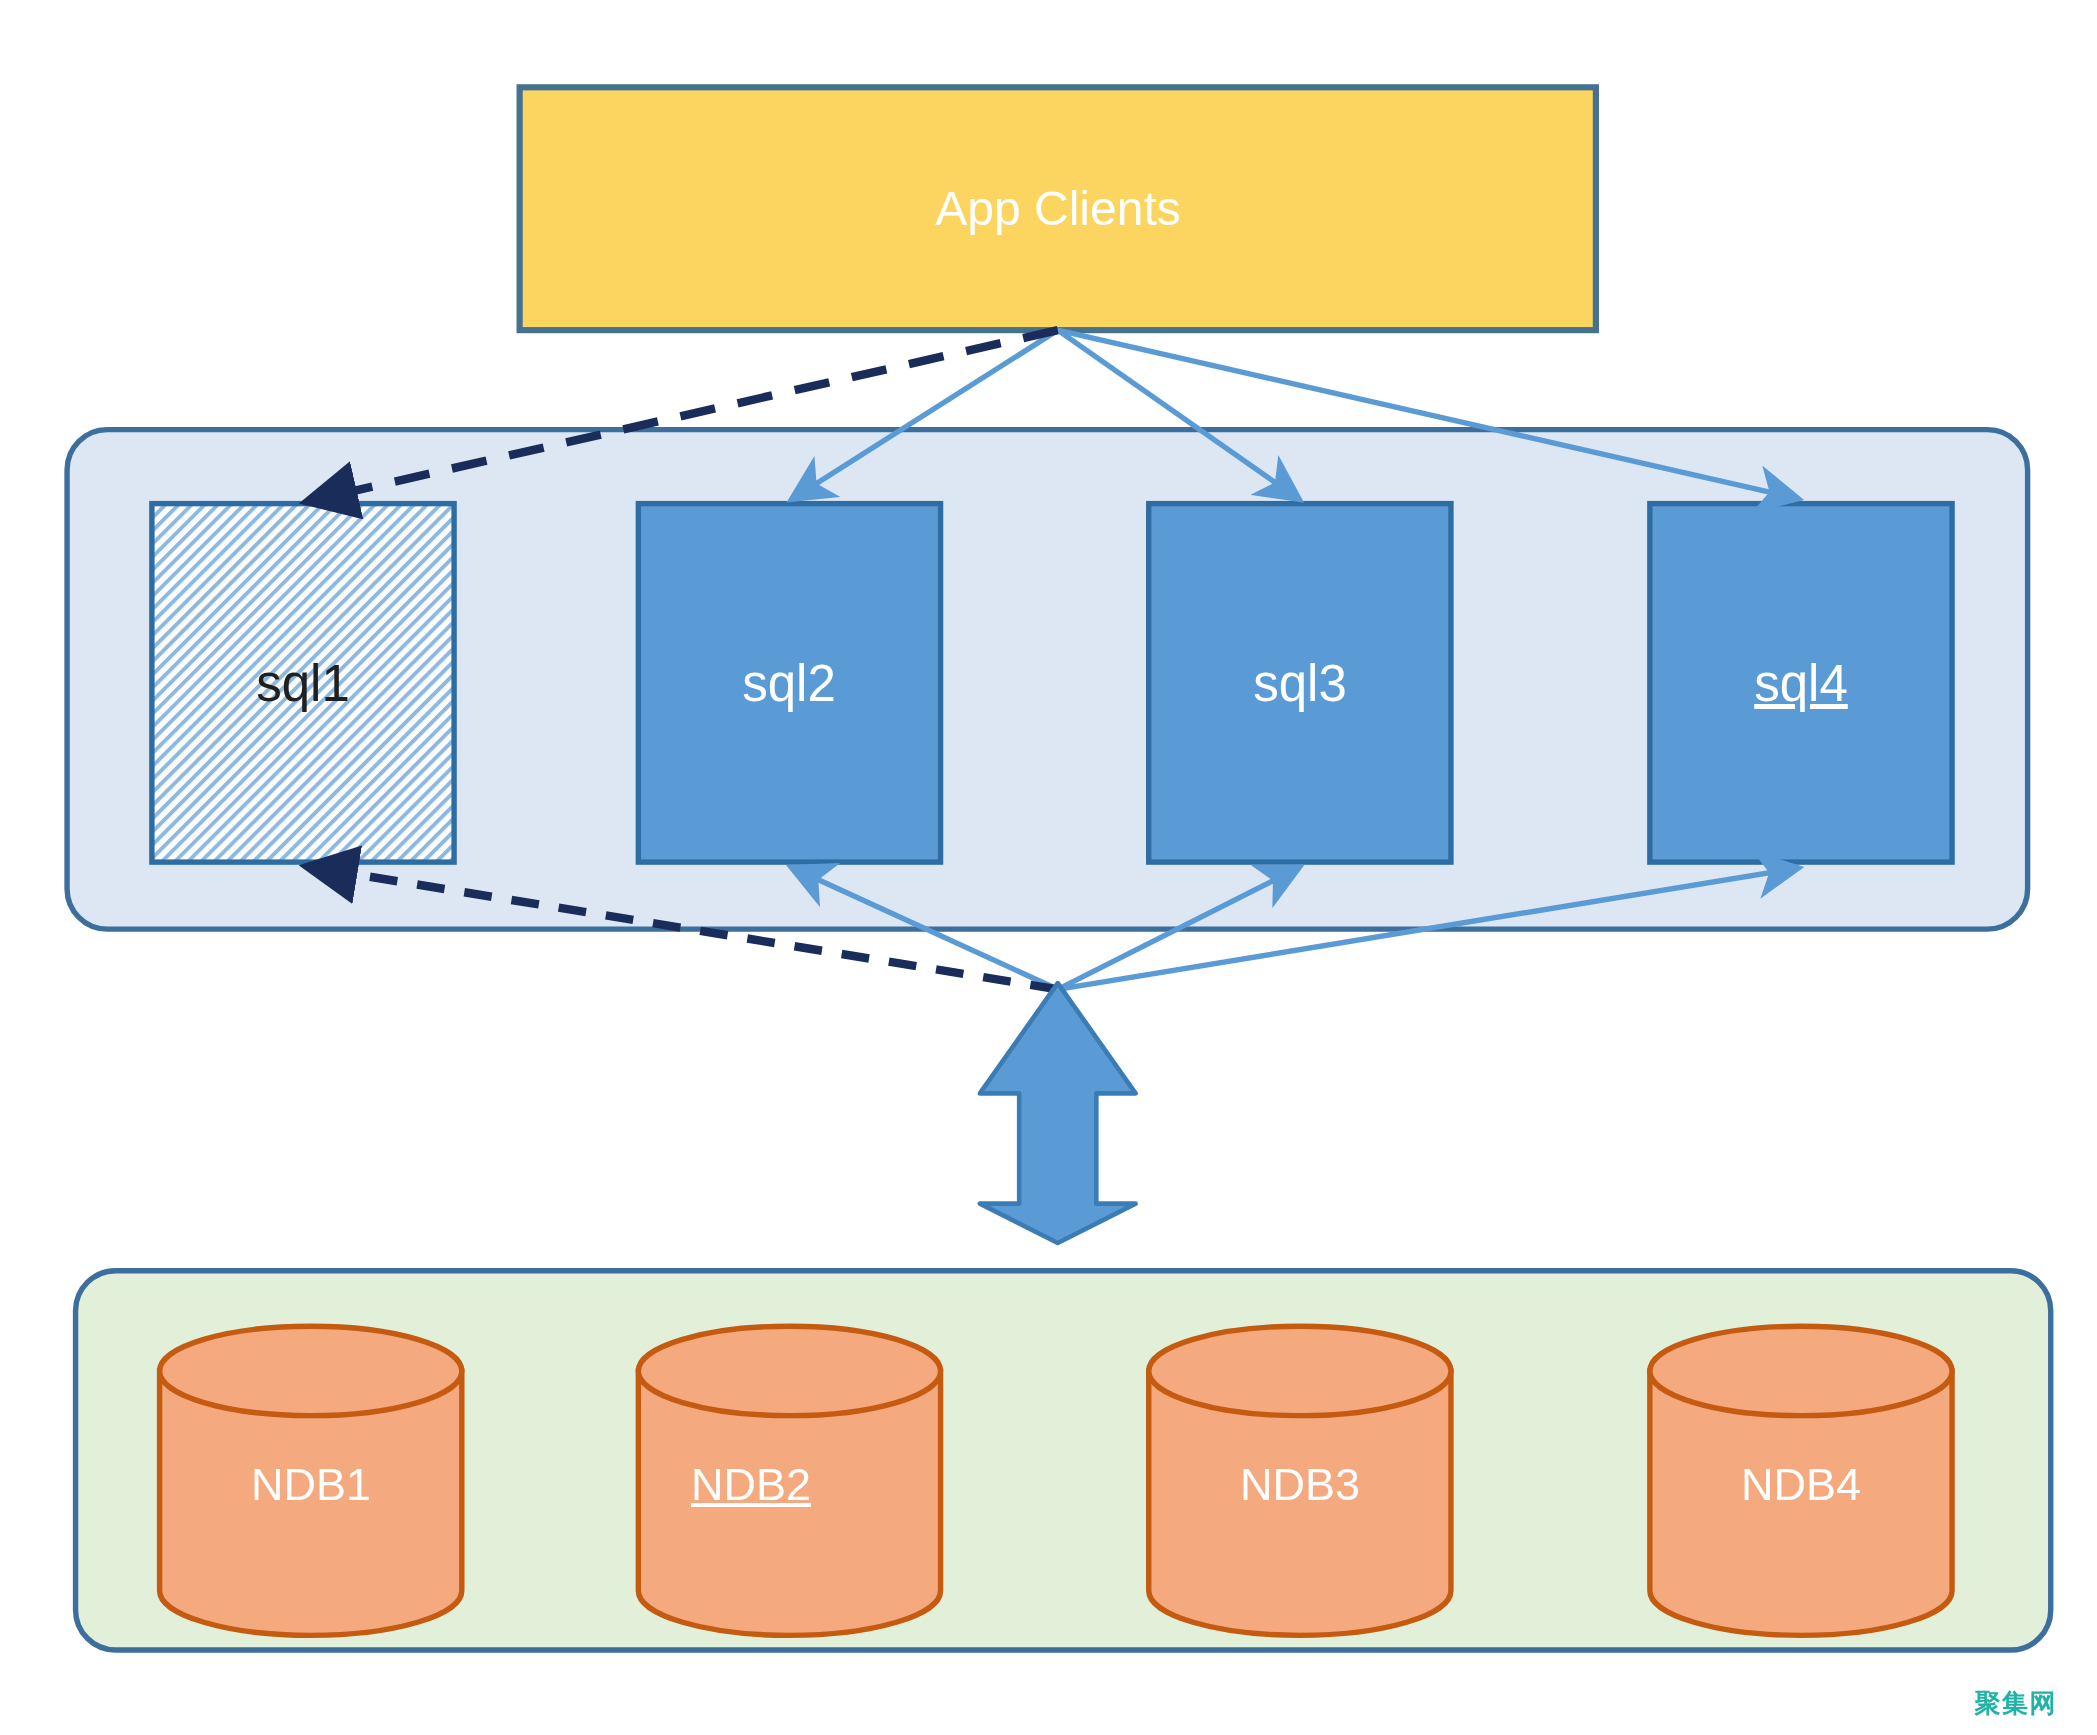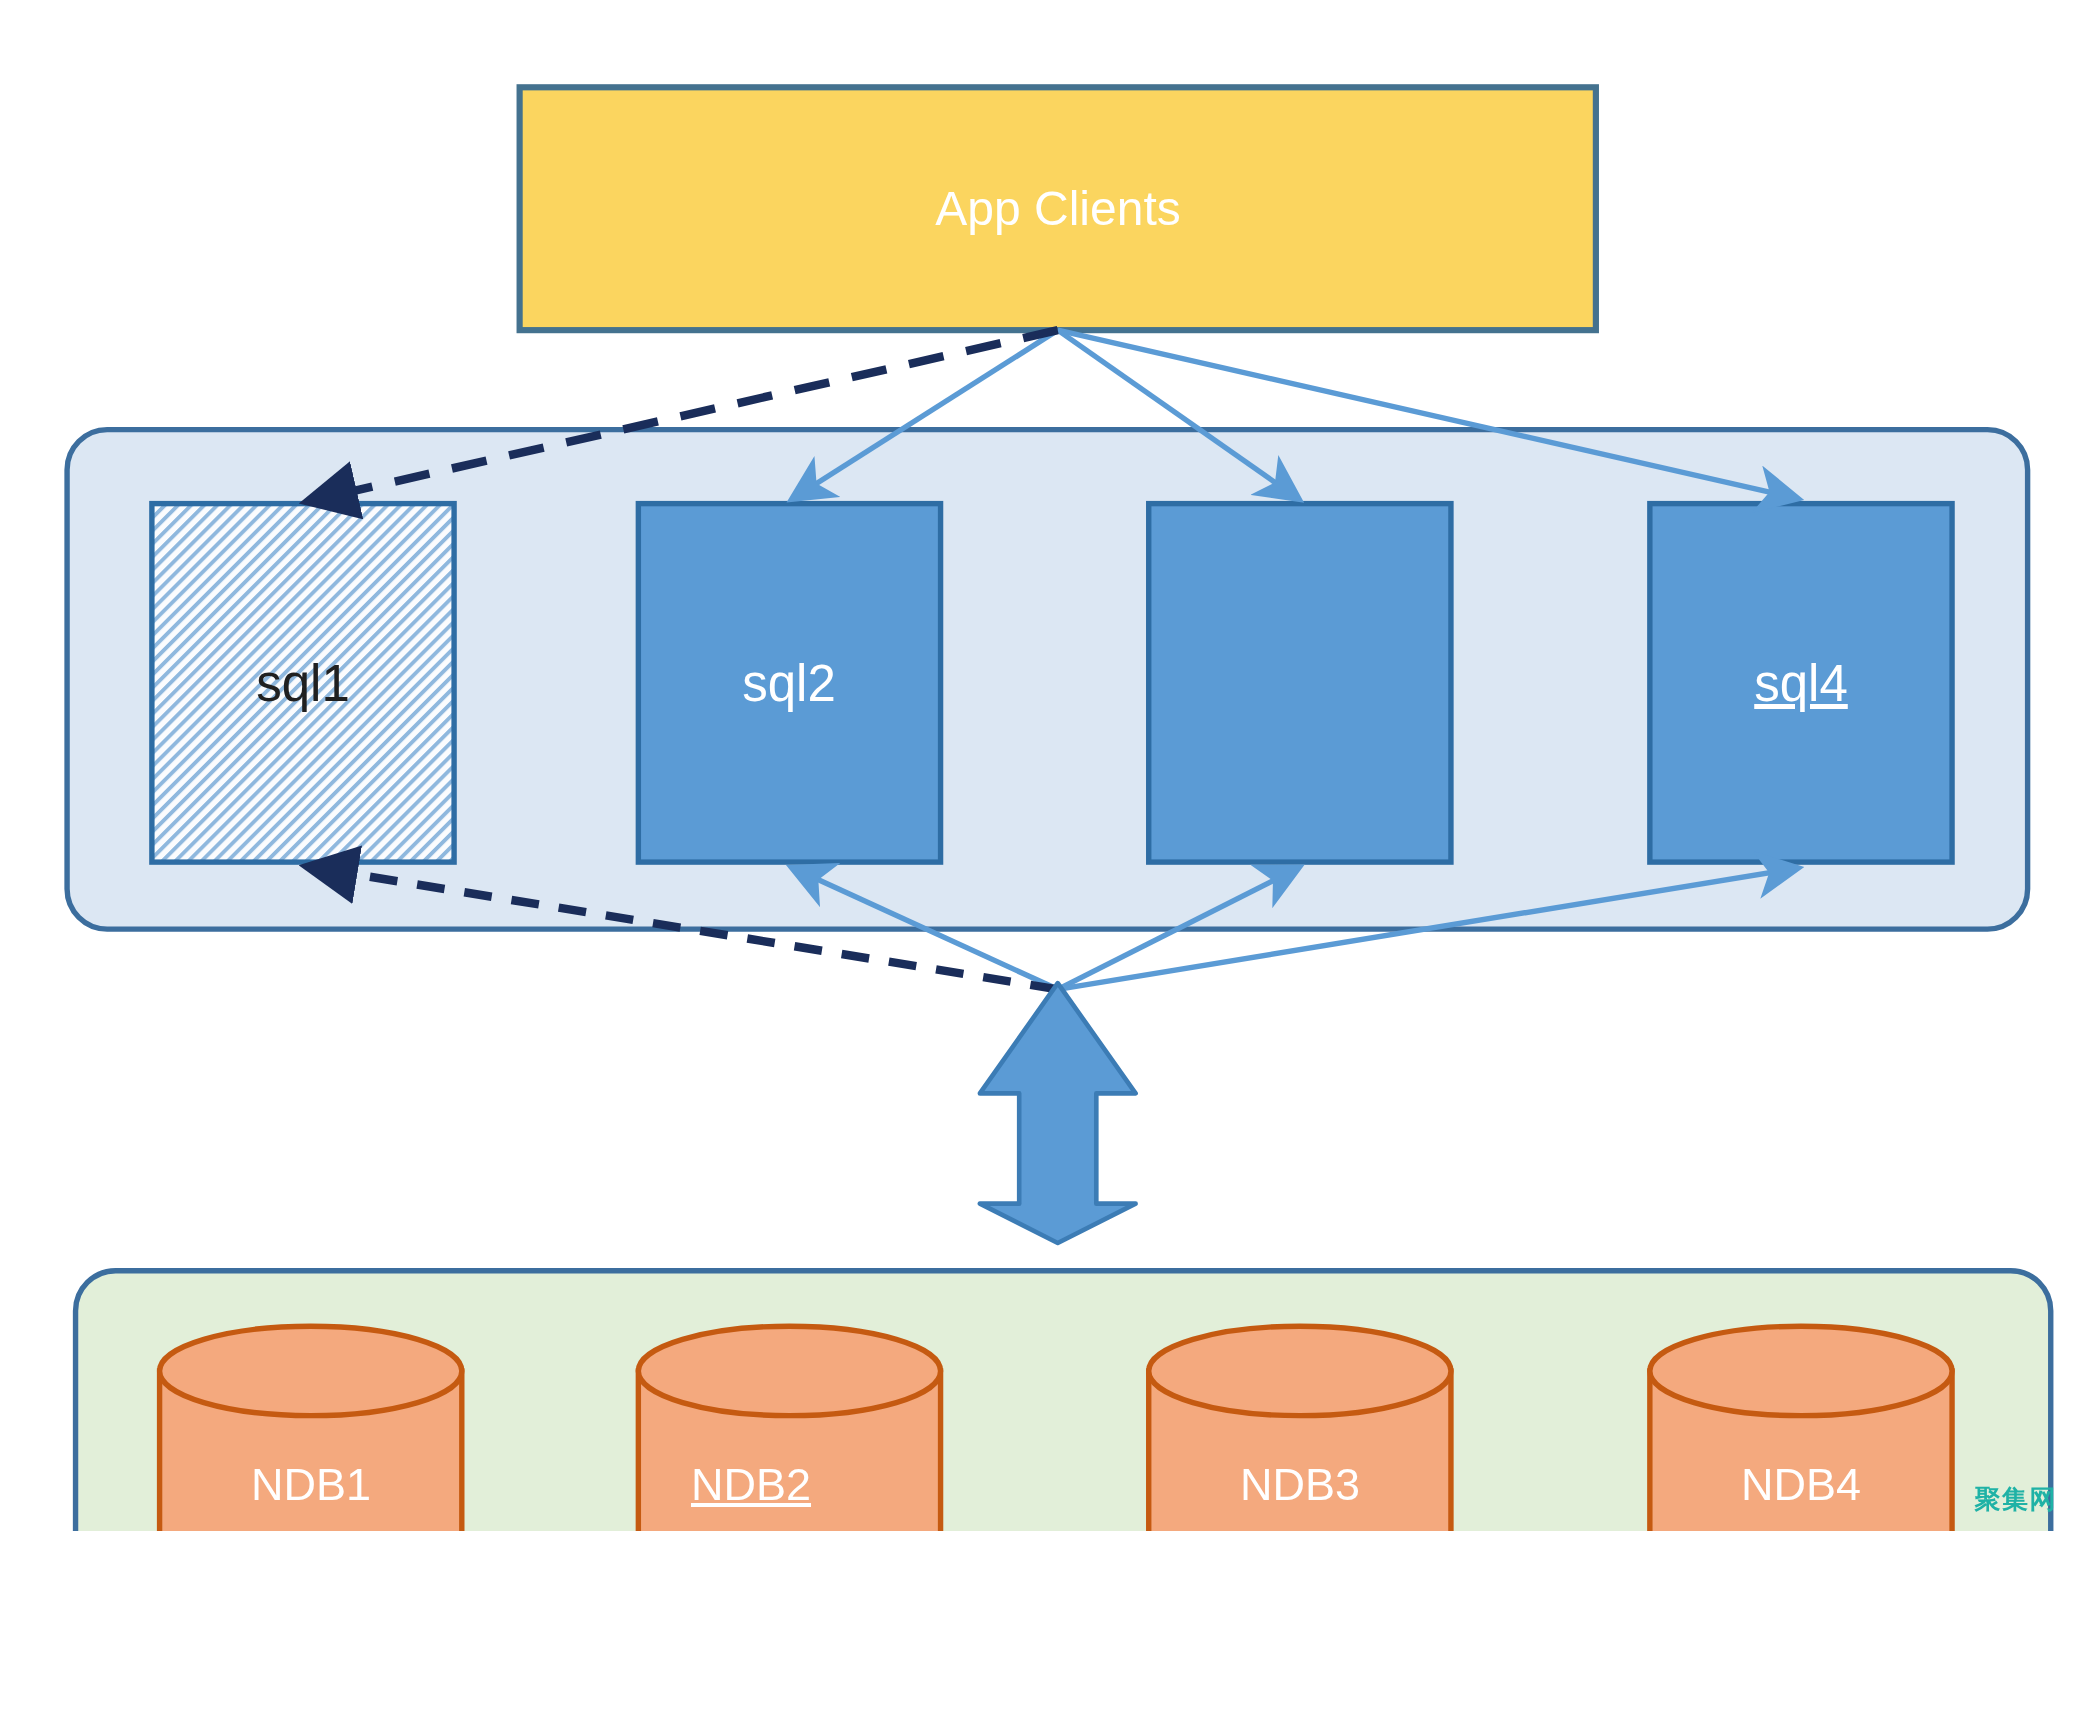--- a/index.html
+++ b/index.html
@@ -6,21 +6,21 @@
     margin: 0;
     padding: 0;
     background: #ffffff;
   }
   body {
     font-family: "Liberation Sans", sans-serif;
   }
   #canvas {
     position: relative;
     width: 2097px;
-    height: 1531px;
+    height: 1735px;
     background: #ffffff;
     overflow: hidden;
   }
   #diagram-svg {
     position: absolute;
     left: 0;
     top: 0;
     width: 2097px;
     height: 1735px;
   }
@@ -151,20 +151,21 @@
     <g>
       <path d="M 2140 1778 L 2140 2063 A 196 58 0 0 0 2532 2063 L 2532 1778 Z" fill="#F4A97E" stroke="#C55A11" stroke-width="7"></path>
       <ellipse cx="2336" cy="1778" rx="196" ry="58" fill="#F4A97E" stroke="#C55A11" stroke-width="7"></ellipse>
     </g>
   </svg>
 
   <div class="node-label" id="app-clients-label">App Clients</div>
 
   <div class="node-label sql-label" id="sql1-label" style="left:152px; top:504px; width:302px; height:359px;">sql1</div>
   <div class="node-label sql-label" style="left:638px; top:504px; width:302px; height:359px;">sql2</div>
+  <div class="node-label sql-label" style="left:1149px; top:504px; width:302px; height:359px;">sql3</div>
   <div class="node-label sql-label" style="left:1650px; top:504px; width:302px; height:359px;text-decoration:underline;">sql4</div>
 
   <div class="node-label ndb-label" style="left:160px; top:1438px; width:302px; height:93px;">NDB1</div>
   <div class="node-label ndb-label" style="left:600px; top:1438px; width:302px; height:93px;text-decoration:underline;">NDB2</div>
   <div class="node-label ndb-label" style="left:1149px; top:1438px; width:302px; height:93px;">NDB3</div>
   <div class="node-label ndb-label" style="left:1650px; top:1438px; width:302px; height:93px;">NDB4</div>
 
   <div id="watermark">聚集网</div>
 
 </div>

